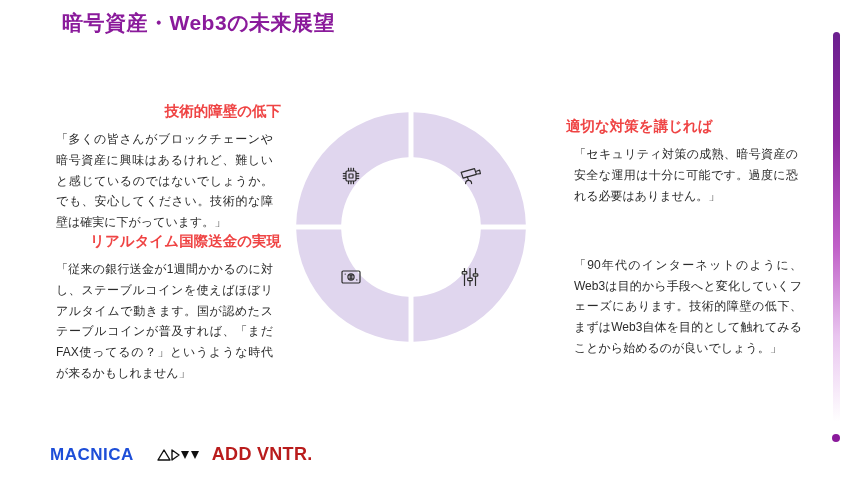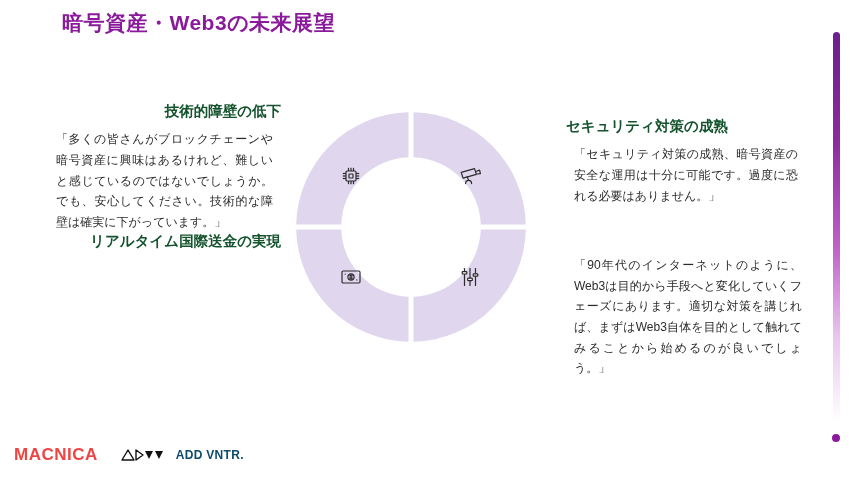--- a/index.html
+++ b/index.html
@@ -77,21 +77,21 @@
   .icon-tr { left: 164px; top: 54px; }
   .icon-bl { left: 45px;  top: 155px; }
   .icon-br { left: 164px; top: 155px; }
 
   
   .block { position: absolute; }
   .block h3 {
     margin: 0 0 9px 0;
     font-size: 14.5px;
     font-weight: bold;
-    color: #14532d;
+    color: #ef4444;
     line-height: 1.2;
   }
   .block p {
     margin: 8px;
     font-size: 12px;
     line-height: 1.72;
     color: #2b2b2b;
     text-align: justify;
   }
 
@@ -112,34 +112,35 @@
     left: 14px;
     bottom: 14px;
     display: flex;
     align-items: center;
     gap: 22px;
   }
   .logo-macnica {
     font-size: 17px;
     font-weight: bold;
     letter-spacing: 0.5px;
-    color: #ef4444;
+    color: #1d4ed8;
     font-family: "Liberation Sans", sans-serif;
+    margin-left: 36px;
   }
   .logo-add {
     display: flex;
     align-items: center;
     gap: 6px;
   }
   .logo-add-mark { display: block; }
   .logo-add-text {
-    font-size: 12px;
+    font-size: 18px;
     font-weight: bold;
     letter-spacing: 0.3px;
-    color: #0c4a6e;
+    color: #b91c1c;
   }
 </style>
 </head>
 <body>
 
 <div class="slide">
 
   <div class="title">暗号資産・Web3の未来展望</div>
 
   <div class="edge-bar"></div>
@@ -223,29 +224,30 @@
     </div>
   </div>
 
   <div class="block block-tl">
     <h3>技術的障壁の低下</h3>
     <p>「多くの皆さんがブロックチェーンや暗号資産に興味はあるけれど、難しいと感じているのではないでしょうか。でも、安心してください。技術的な障壁は確実に下がっています。」</p>
   </div>
 
   <div class="block block-bl">
     <h3>リアルタイム国際送金の実現</h3>
+    <p>「従来の銀行送金が1週間かかるのに対し、ステーブルコインを使えばほぼリアルタイムで動きます。国が認めたステーブルコインが普及すれば、「まだFAX使ってるの？」というような時代が来るかもしれません」</p>
   </div>
 
   <div class="block block-tr">
-    <h3>セキュリティ対策の成熟</h3>
+    <h3>適切な対策を講じれば</h3>
     <p>「セキュリティ対策の成熟、暗号資産の安全な運用は十分に可能です。過度に恐れる必要はありません。」</p>
   </div>
 
   <div class="block block-br">
-    <p>「90年代のインターネットのように、Web3は目的から手段へと変化していくフェーズにあります。適切な対策を講じれば、まずはWeb3自体を目的として触れてみることから始めるのが良いでしょう。」</p>
+    <p>「90年代のインターネットのように、Web3は目的から手段へと変化していくフェーズにあります。技術的障壁の低下、まずはWeb3自体を目的として触れてみることから始めるのが良いでしょう。」</p>
   </div>
 
   <div class="footer">
     <div class="logo-macnica">MACNICA</div>
     <div class="logo-add">
       <svg class="logo-add-mark" width="50" height="16" viewBox="0 0 50 16">
         <path d="M2 13 L8 3 L14 13 Z" fill="none" stroke="#111111" stroke-width="1.4" stroke-linejoin="round"></path>
         <path d="M16 3 L16 13 L23 8 Z" fill="none" stroke="#111111" stroke-width="1.4" stroke-linejoin="round"></path>
         <path d="M25 4 L33 4 L29 12 Z" fill="#111111"></path>
         <path d="M35 4 L43 4 L39 12 Z" fill="#111111"></path>

